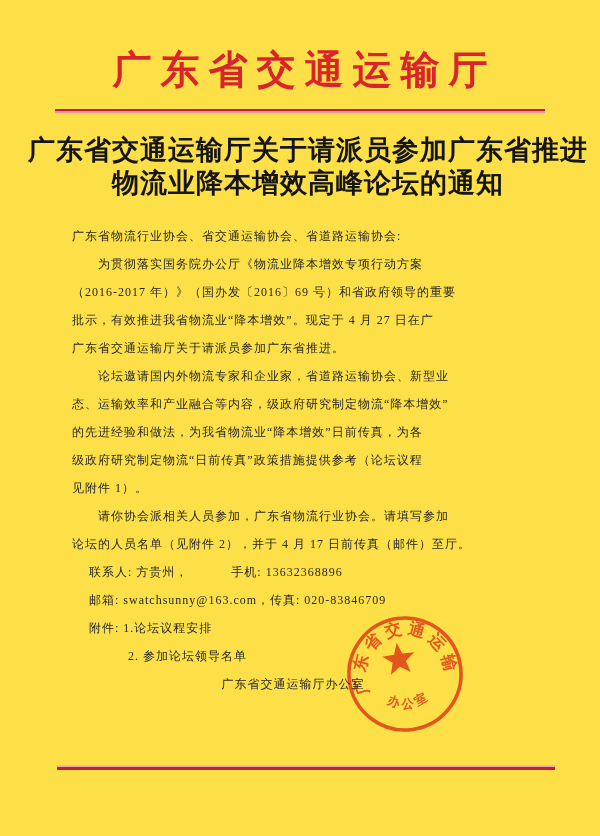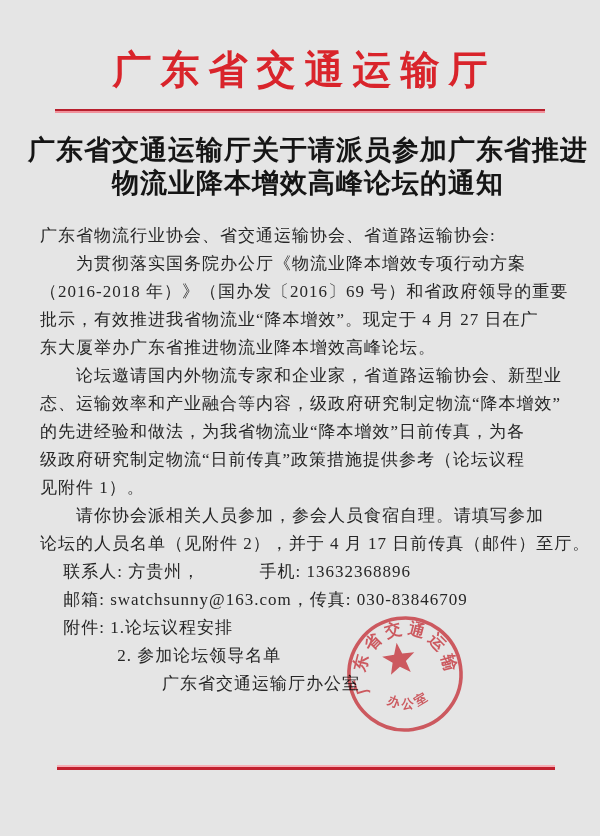--- a/index.html
+++ b/index.html
@@ -1,21 +1,21 @@
 <!DOCTYPE html>
 <html><head>
 <meta charset="utf-8">
 <style>
   * { margin: 0; padding: 0; box-sizing: border-box; }
   html, body { background: #ffffff; }
   .page {
     position: relative;
     width: 600px;
     height: 836px;
-    background: #e5e5e5;
+    background: #fde047;
     overflow: hidden;
     font-family: "Liberation Serif", "DejaVu Serif", serif;
   }
   .letterhead {
     position: absolute;
     top: 46px; left: 0;
     width: 100%;
     text-align: center;
     font-size: 39px;
     font-weight: bold;
@@ -37,23 +37,23 @@
     width: 100%;
     text-align: center;
     font-size: 27px;
     font-weight: bold;
     color: #151515;
     letter-spacing: 1px;
     line-height: 33px;
   }
   .body-block {
     position: absolute;
-    left: 40px; top: 222px;
+    left: 72px; top: 222px;
     width: 494px;
-    font-size: 17px;
+    font-size: 12px;
     line-height: 28px;
     letter-spacing: 1px;
     color: #262626;
   }
   .bline { height: 28px; white-space: pre; }
   .bline.sig  { text-align: center; padding-right: 52px; }
   .bline.date { text-align: right; padding-right: 74px; }
   .seal {
     position: absolute;
     left: 344px; top: 612px;
@@ -79,32 +79,32 @@
   <div class="rule-top"></div>
 
   <div class="doc-title">
     <div>广东省交通运输厅关于请派员参加广东省推进</div>
     <div>物流业降本增效高峰论坛的通知</div>
   </div>
 
   <div class="body-block">
       <div class="bline">广东省物流行业协会、省交通运输协会、省道路运输协会:</div>
       <div class="bline">　　为贯彻落实国务院办公厅《物流业降本增效专项行动方案</div>
-      <div class="bline">（2016-2018 年）》（国办发〔2016〕69 号）和省政府领导的重要</div>
+      <div class="bline">（2016-2017 年）》（国办发〔2016〕69 号）和省政府领导的重要</div>
       <div class="bline">批示，有效推进我省物流业“降本增效”。现定于 4 月 27 日在广</div>
-      <div class="bline">东大厦举办广东省推进物流业降本增效高峰论坛。</div>
+      <div class="bline">广东省交通运输厅关于请派员参加广东省推进。</div>
       <div class="bline">　　论坛邀请国内外物流专家和企业家，省道路运输协会、新型业</div>
       <div class="bline">态、运输效率和产业融合等内容，级政府研究制定物流“降本增效”</div>
       <div class="bline">的先进经验和做法，为我省物流业“降本增效”日前传真，为各</div>
       <div class="bline">级政府研究制定物流“日前传真”政策措施提供参考（论坛议程</div>
       <div class="bline">见附件 1）。</div>
-      <div class="bline">　　请你协会派相关人员参加，参会人员食宿自理。请填写参加</div>
+      <div class="bline">　　请你协会派相关人员参加，广东省物流行业协会。请填写参加</div>
       <div class="bline">论坛的人员名单（见附件 2），并于 4 月 17 日前传真（邮件）至厅。</div>
       <div class="bline">　 联系人: 方贵州，　　　 手机: 13632368896</div>
-      <div class="bline">　 邮箱: swatchsunny@163.com，传真: 030-83846709</div>
+      <div class="bline">　 邮箱: swatchsunny@163.com，传真: 020-83846709</div>
       <div class="bline">　 附件: 1.论坛议程安排</div>
       <div class="bline">　 　　　2. 参加论坛领导名单</div>
       <div class="bline sig">广东省交通运输厅办公室</div>
     </div>
 
   <svg class="seal" viewBox="0 0 122 124" xmlns="http://www.w3.org/2000/svg">
     <circle cx="61" cy="62" r="56" fill="none" stroke="#dd3b44" stroke-width="3.6"></circle>
     <polygon fill="#dd3b44" points="57,30 61.1,41.3 73.2,41.7 63.7,49.2 67,60.8 57,54 47,60.8 50.3,49.2 40.8,41.7 52.9,41.3"></polygon>
     <path id="sealArcTop" d="M 23.4 75.7 A 40 40 0 1 1 98.6 75.7" fill="none"></path>
     <path id="sealArcBottom" d="M 39.1 88 A 34 34 0 0 0 82.9 88" fill="none"></path>

